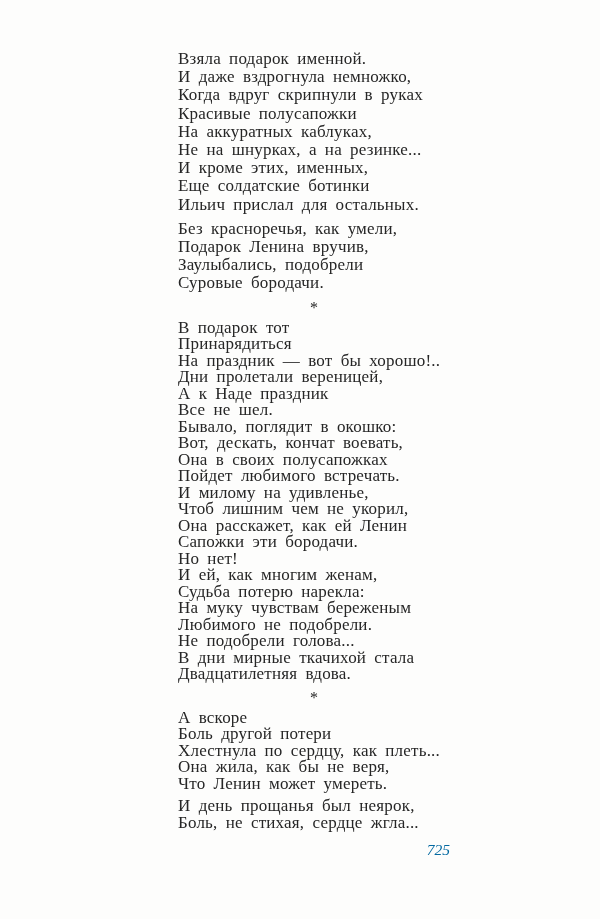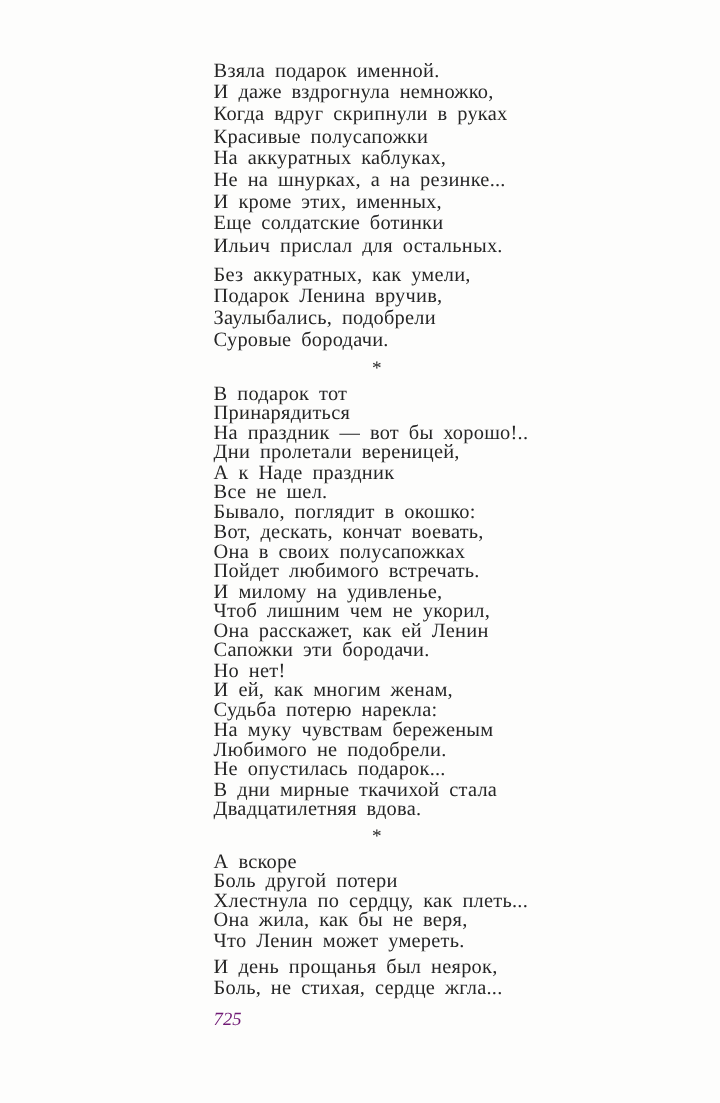--- a/index.html
+++ b/index.html
@@ -41,44 +41,44 @@
     text-align: center;
     font-size: 16px;
     line-height: 17px;
     margin: 2px 0 4px 0;
   }
   .page-number {
     position: absolute;
     left: 178px;
     top: 841px;
     width: 272px;
-    text-align: left;
+    text-align: right;
     font-style: italic;
     font-size: 15.5px;
-    color: #701a75;
+    color: #0369a1;
   }
 </style>
 </head>
 <body>
 
 <div class="page">
   <div class="poem" id="poem">
       <div class="stanza loose">
         <p class="line">Взяла подарок именной.</p>
         <p class="line">И даже вздрогнула немножко,</p>
         <p class="line">Когда вдруг скрипнули в руках</p>
         <p class="line">Красивые полусапожки</p>
         <p class="line">На аккуратных каблуках,</p>
         <p class="line">Не на шнурках, а на резинке...</p>
         <p class="line">И кроме этих, именных,</p>
         <p class="line">Еще солдатские ботинки</p>
         <p class="line">Ильич прислал для остальных.</p>
       </div>
       <div class="stanza loose">
-        <p class="line">Без аккуратных, как умели,</p>
+        <p class="line">Без красноречья, как умели,</p>
         <p class="line">Подарок Ленина вручив,</p>
         <p class="line">Заулыбались, подобрели</p>
         <p class="line">Суровые бородачи.</p>
       </div>
       <div class="separator">*</div>
       <div class="stanza">
         <p class="line">В подарок тот</p>
         <p class="line">Принарядиться</p>
         <p class="line">На праздник — вот бы хорошо!..</p>
         <p class="line">Дни пролетали вереницей,</p>
@@ -90,21 +90,21 @@
         <p class="line">Пойдет любимого встречать.</p>
         <p class="line">И милому на удивленье,</p>
         <p class="line">Чтоб лишним чем не укорил,</p>
         <p class="line">Она расскажет, как ей Ленин</p>
         <p class="line">Сапожки эти бородачи.</p>
         <p class="line">Но нет!</p>
         <p class="line">И ей, как многим женам,</p>
         <p class="line">Судьба потерю нарекла:</p>
         <p class="line">На муку чувствам береженым</p>
         <p class="line">Любимого не подобрели.</p>
-        <p class="line">Не опустилась подарок...</p>
+        <p class="line">Не подобрели голова...</p>
         <p class="line">В дни мирные ткачихой стала</p>
         <p class="line">Двадцатилетняя вдова.</p>
       </div>
       <div class="separator">*</div>
       <div class="stanza">
         <p class="line">А вскоре</p>
         <p class="line">Боль другой потери</p>
         <p class="line">Хлестнула по сердцу, как плеть...</p>
         <p class="line">Она жила, как бы не веря,</p>
         <p class="line">Что Ленин может умереть.</p>

